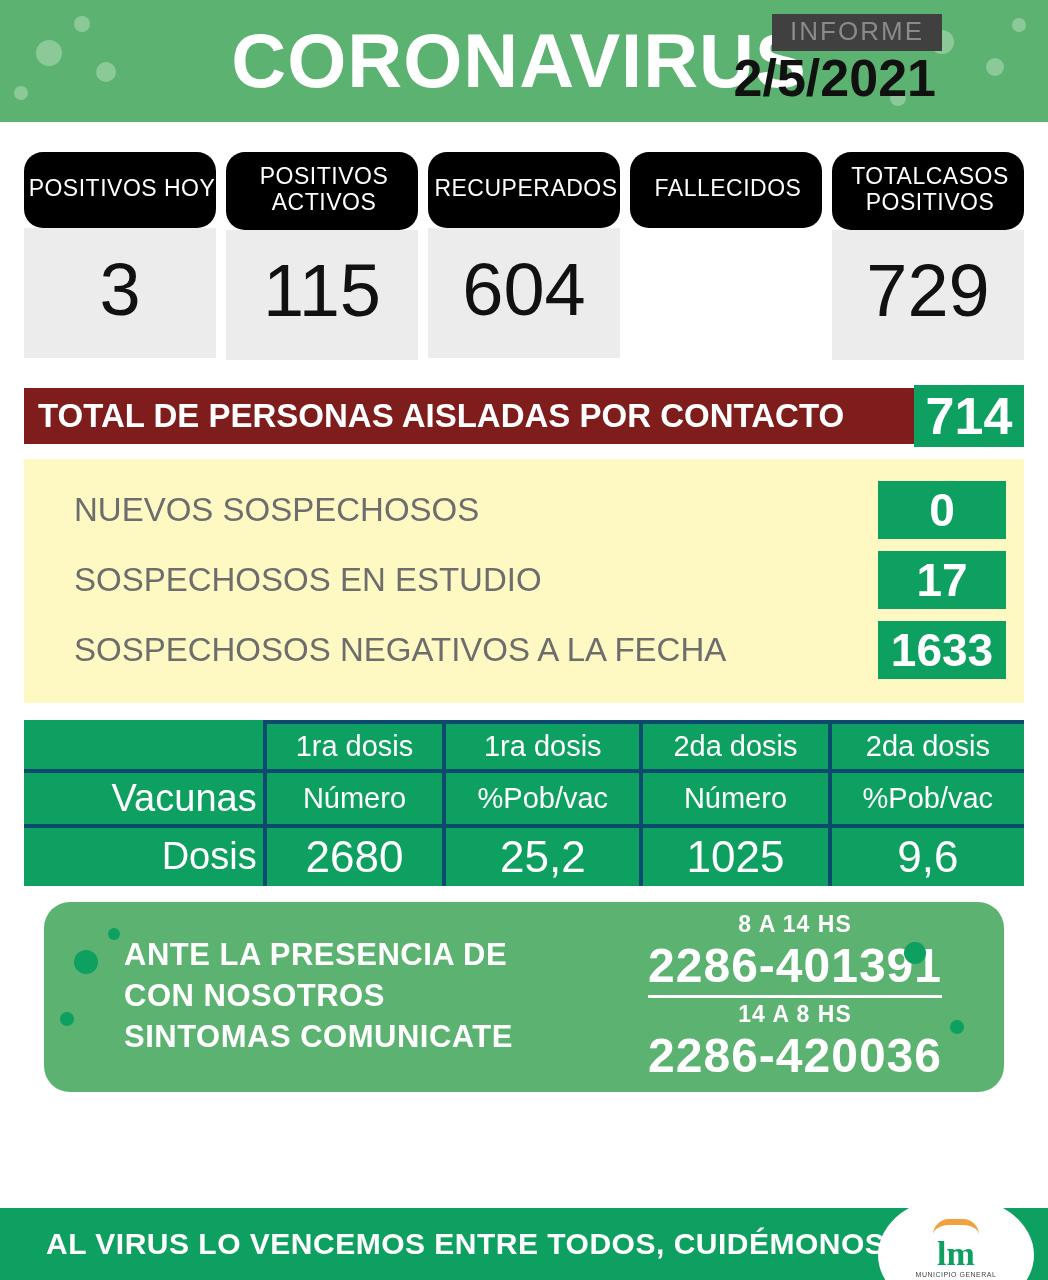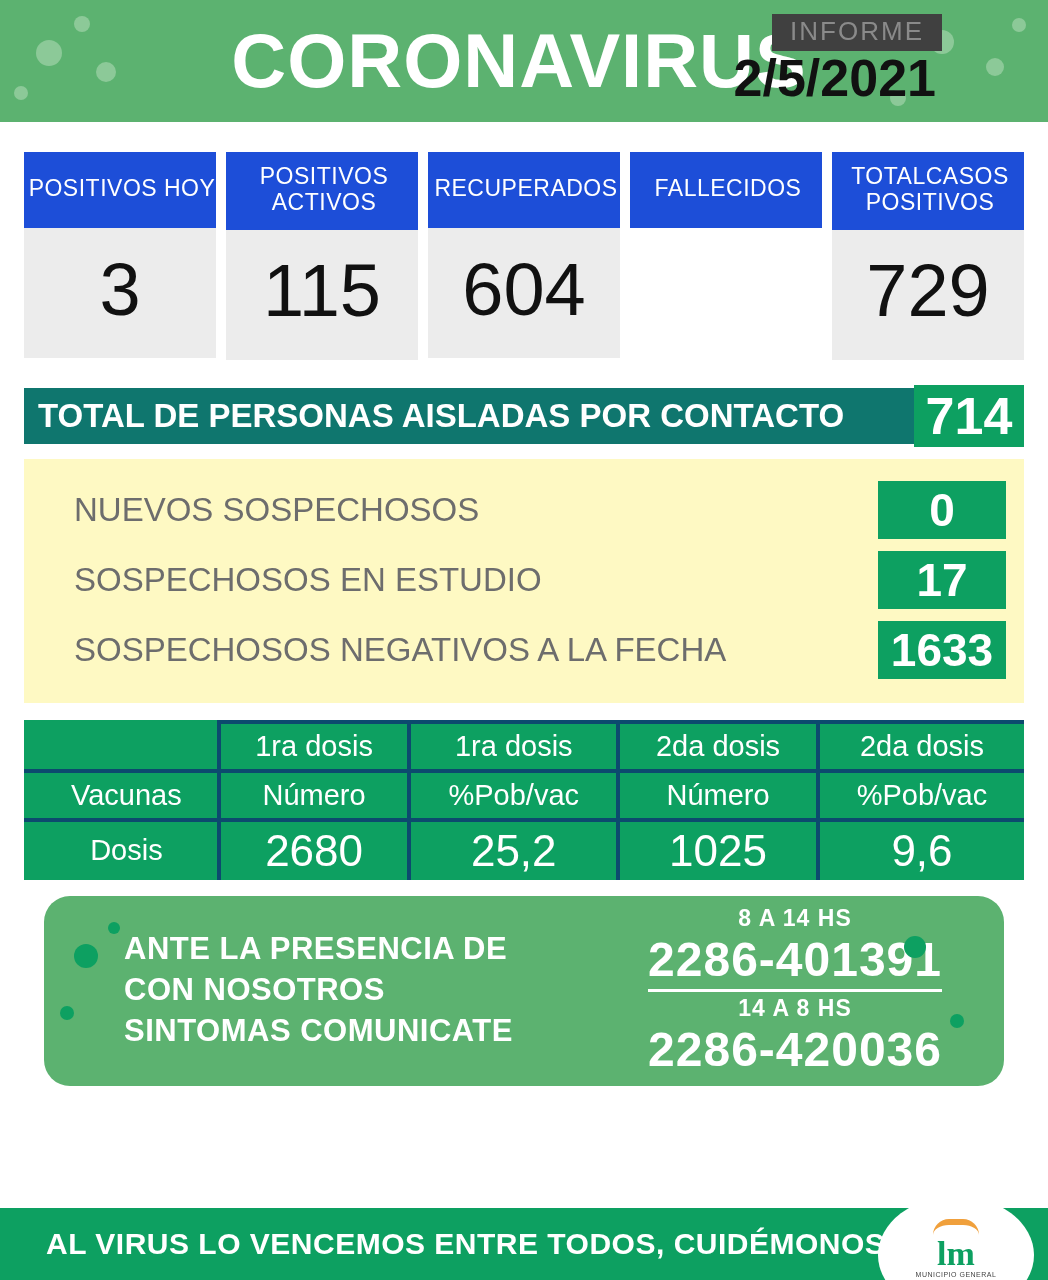--- a/index.html
+++ b/index.html
@@ -62,32 +62,33 @@
   }
 
   
   .cards {
     display: flex;
     gap: 10px;
     padding: 30px 24px 0 24px;
   }
   .card { flex: 1; }
   .card-head {
-    background: #1d4ed8;
+    background: #000000;
     color: #fff;
     text-align: center;
     font-size: 23px;
     font-weight: normal;
     letter-spacing: 0.5px;
     padding: 12px 0 14px 4px;
     line-height: 1.12;
     min-height: 76px;
     display: flex;
     align-items: center;
     justify-content: center;
+    border-radius: 19px;
   }
   .card-value {
     background: #ececec;
     text-align: center;
     font-size: 74px;
     color: #111;
     padding: 10px 0 16px 0;
     line-height: 1.25;
     min-height: 130px;
     display: flex;
@@ -96,21 +97,21 @@
   }
 
   
   .aisladas-row {
     display: flex;
     align-items: stretch;
     margin: 28px 24px 0 24px;
   }
   .aisladas-label {
     flex: 1;
-    background: #0f766e;
+    background: #7f1d1d;
     color: #fff;
     font-size: 33px;
     font-weight: bold;
     letter-spacing: 0px;
     display: flex;
     align-items: center;
     padding-left: 14px;
     height: 56px;
   }
   .aisladas-value {
@@ -166,23 +167,23 @@
     width: calc(100% - 48px);
   }
   .vac-table td {
     border: 4px solid #0c4a6e;
     text-align: center;
     padding: 4px 6px;
   }
   .vac-table .corner { border-top: none; border-left: none; }
   .vac-table .hdr { font-size: 29px; padding: 6px; }
   .vac-table .rowlabel {
-    text-align: center;
-    font-size: 29px;
-    padding-left: 18px;
+    text-align: right;
+    font-size: 38px;
+    padding-left: 26px;
     border-left: none;
   }
   .vac-table .val { font-size: 44px; font-weight: normal; border-radius: 8px; }
   .vac-table tr:last-child td { border-bottom: none; }
   .vac-table td:last-child { border-right: none; }
 
   
   .contact {
     position: relative;
     margin: 16px 44px 0 44px;

